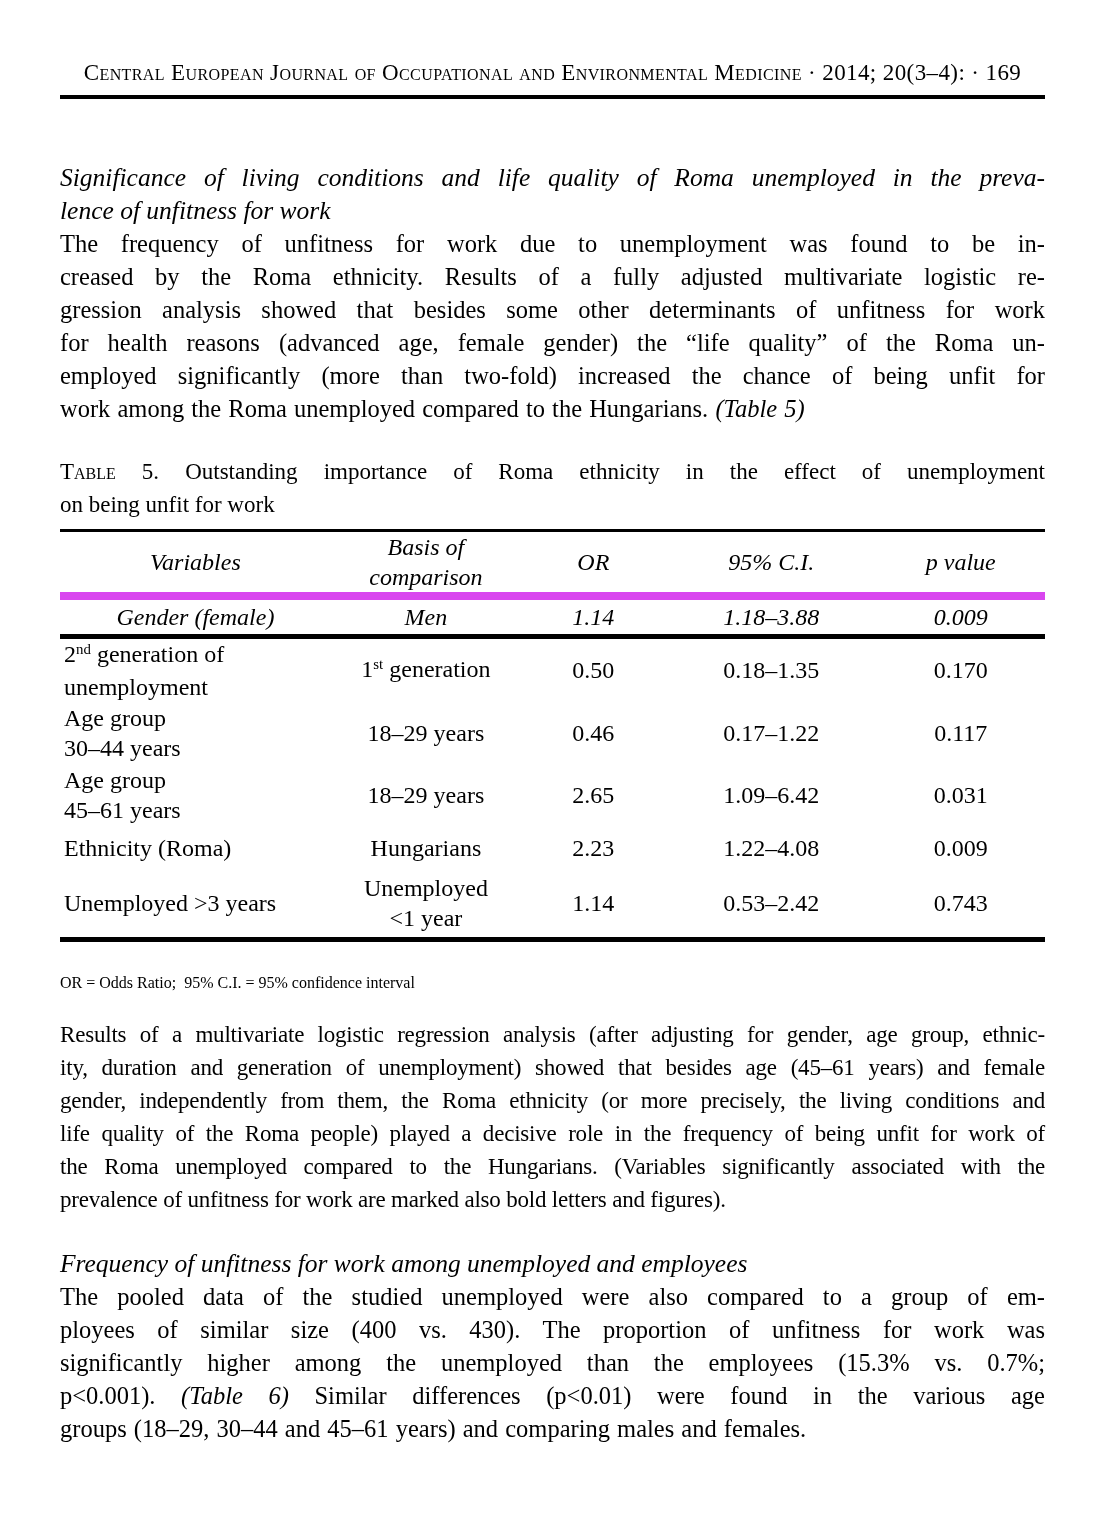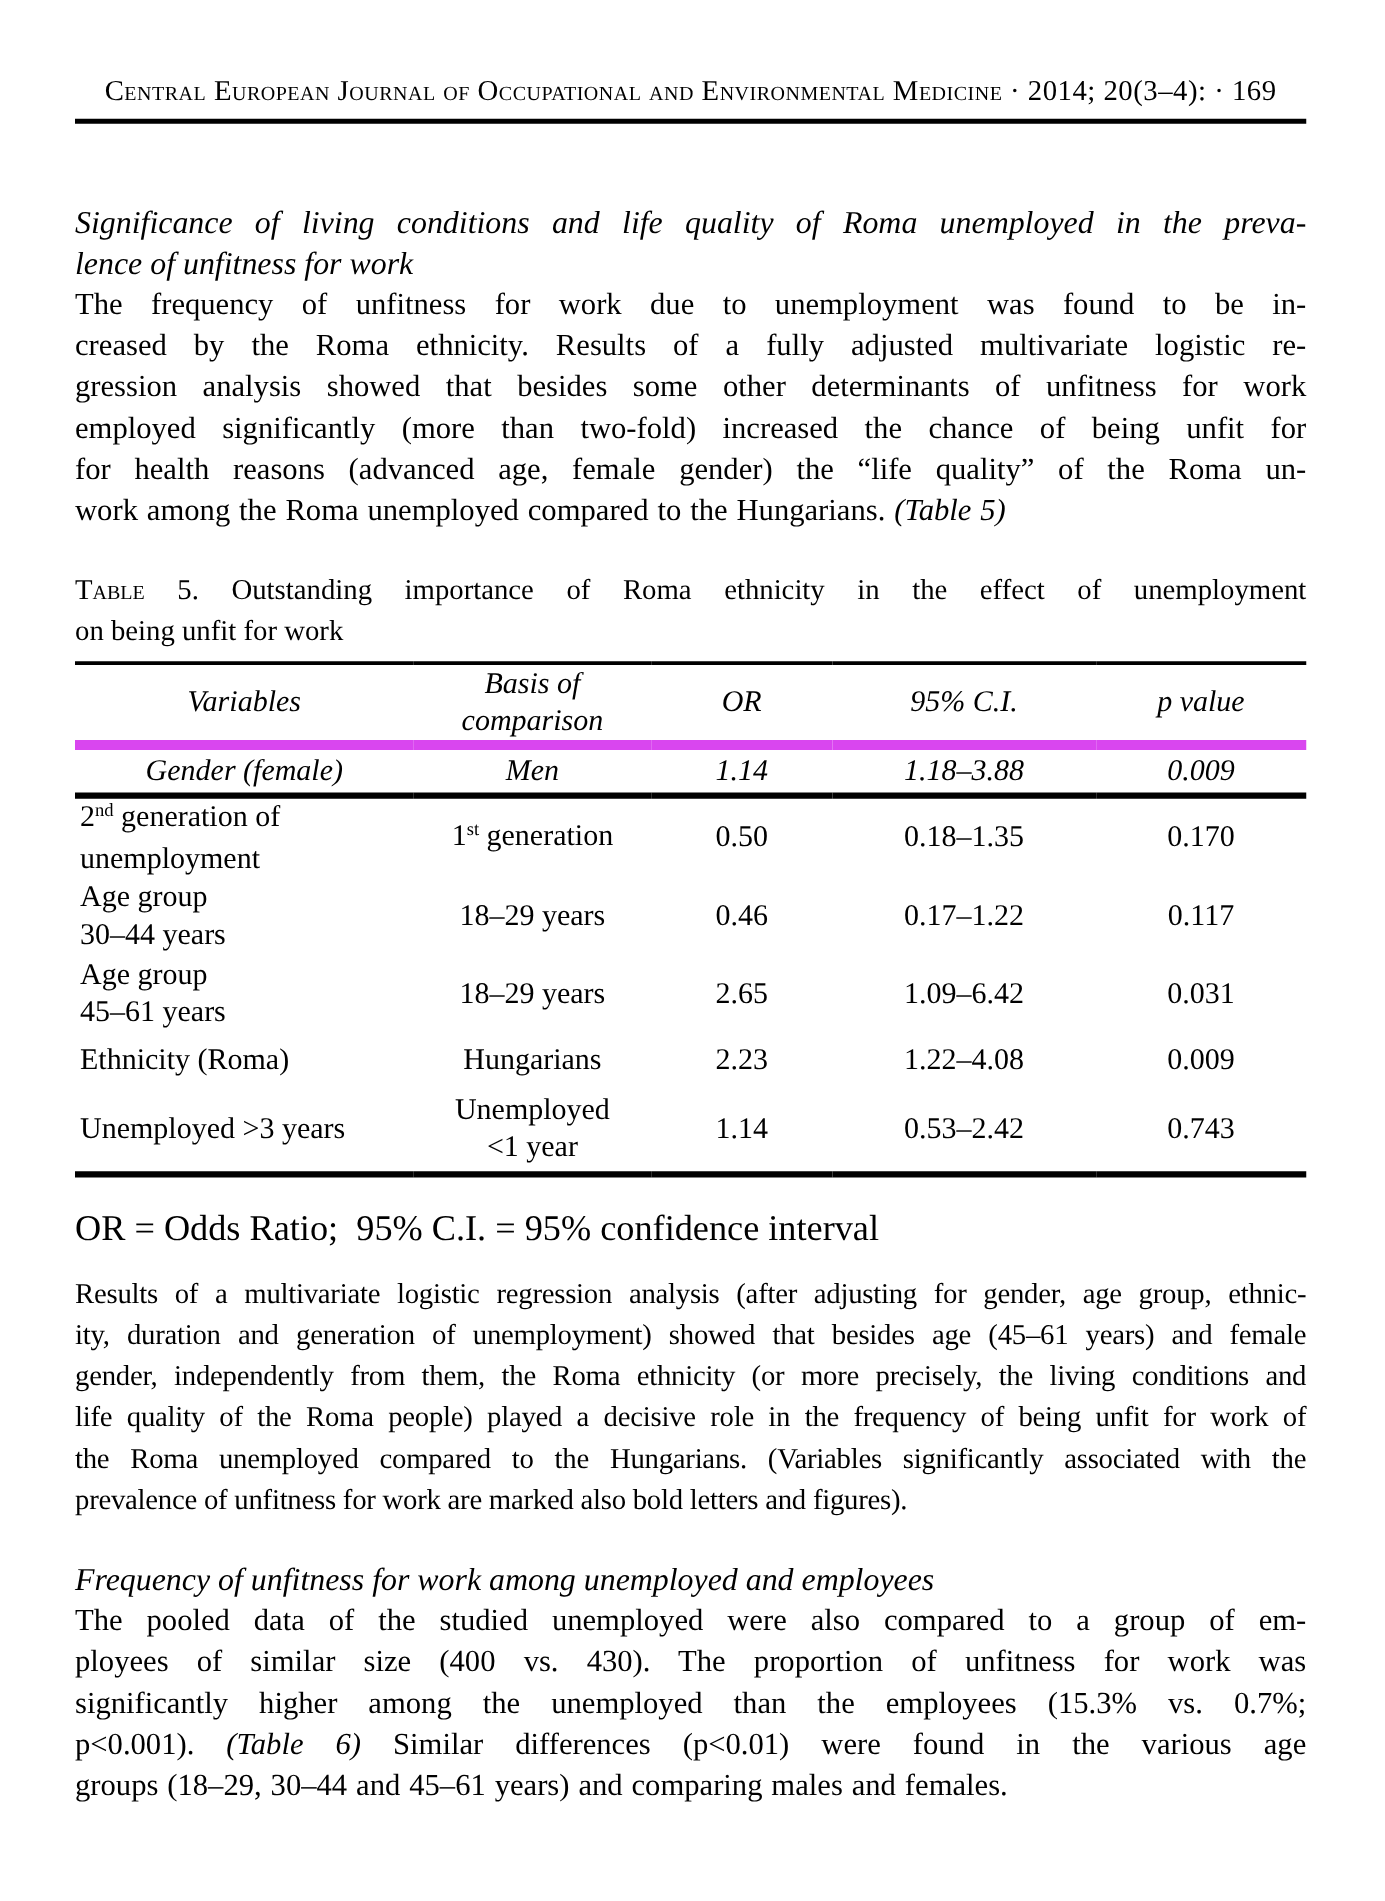--- a/index.html
+++ b/index.html
@@ -71,21 +71,21 @@
   tr.r-2 { height: 64px; }
   tr.r-3 { height: 62px; }
   tr.r-4 { height: 62px; }
   tr.r-5 { height: 44px; }
   tr.r-6 { height: 70px; margin-top: 40px; }
   td.vleft { text-align: left !important; padding-left: 4px !important; }
   .sup { font-size: 0.62em; position: relative; top: -0.5em; }
 
   .footnote {
     margin-top: 26px;
-    font-size: 29px;
+    font-size: 16px;
     line-height: 30px;
     white-space: pre-wrap;
   }
   .table-note {
     margin-top: 20px;
     font-size: 23px;
     line-height: 33px;
     letter-spacing: -0.2px;
   }
   .sec-heading-2 { margin-top: 31px; }
@@ -101,22 +101,22 @@
 
     <div class="sec-heading">
       <div class="jl">Significance of living conditions and life quality of Roma unemployed in the preva-</div>
       <div class="ll">lence of unfitness for work</div>
     </div>
 
     <div class="body-para">
       <div class="jl">The frequency of unfitness for work due to unemployment was found to be in-</div>
       <div class="jl">creased by the Roma ethnicity. Results of a fully adjusted multivariate logistic re-</div>
       <div class="jl">gression analysis showed that besides some other determinants of unfitness for work</div>
+      <div class="jl">for health reasons (advanced age, female gender) the “life quality” of the Roma un-</div>
       <div class="jl">employed significantly (more than two-fold) increased the chance of being unfit for</div>
-      <div class="jl">for health reasons (advanced age, female gender) the “life quality” of the Roma un-</div>
       <div class="ll"><span>work among the Roma unemployed compared to the Hungarians. </span><span class="italic">(Table 5)</span></div>
     </div>
 
     <div class="table-title">
       <div class="jl"><span class="smallcaps">Table 5.</span><span> Outstanding importance of Roma ethnicity in the effect of unemployment</span></div>
       <div class="ll">on being unfit for work</div>
     </div>
 
     <table class="results">
       <colgroup>

